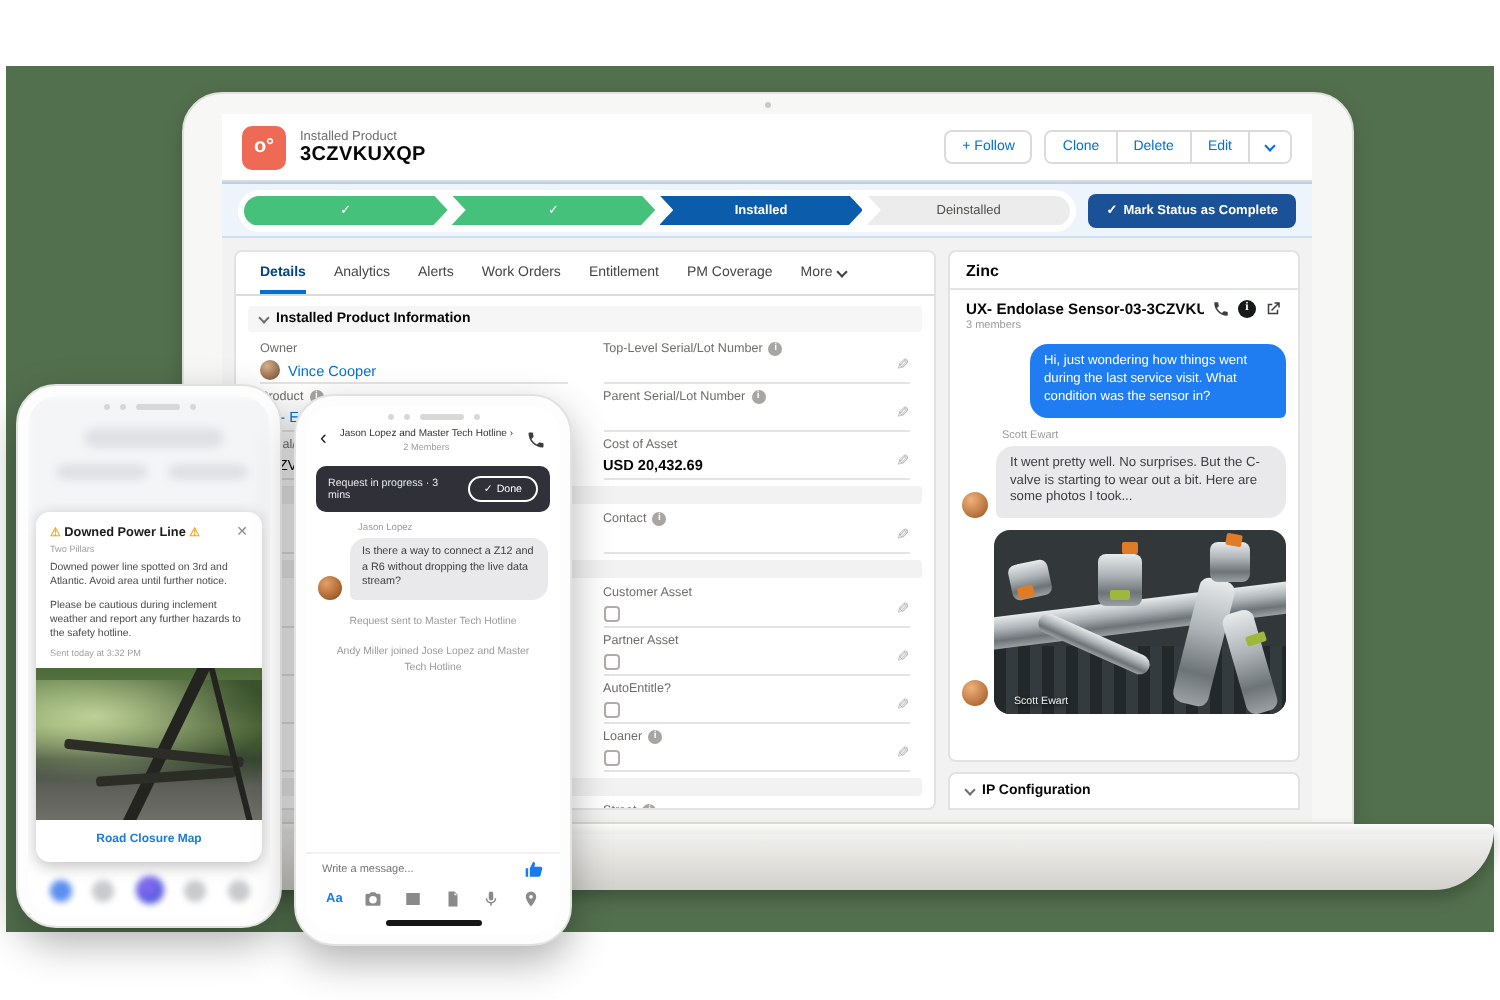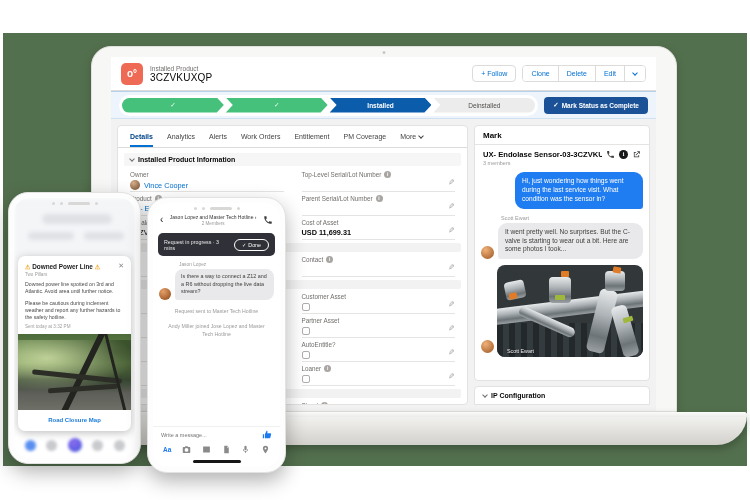--- a/index.html
+++ b/index.html
@@ -23,21 +23,21 @@
   .laptop-base::before { content:""; position:absolute; left:0; right:0; top:0; height:5px;
     background:linear-gradient(180deg,#fbfbfa,#ececea); border-radius:4px 4px 0 0; }
 
   
   .app { position:absolute; inset:0; display:flex; flex-direction:column; font-size:8px; color:#3e3e3c; }
   .app-header { height:34px; background:#fff; border-bottom:1px solid #dddbda;
     display:flex; align-items:center; padding:0 10px; flex:none; }
   .obj-icon { width:22px; height:22px; border-radius:5px; background:#ee6a55; color:#fff;
     display:flex; align-items:center; justify-content:center; font-size:10px; font-weight:bold; margin-right:7px; }
   .rec-type { font-size:6.5px; color:#706e6b; }
-  .rec-name { font-size:10px; font-weight:normal; color:#080707; letter-spacing:.2px; }
+  .rec-name { font-size:10px; font-weight:bold; color:#080707; letter-spacing:.2px; }
   .hspacer { flex:1; }
   .btn { background:#fff; border:1px solid #dddbda; border-radius:4px; color:#0070d2;
     font-size:7px; padding:3px 8px; height:17px; display:flex; align-items:center; cursor:pointer; }
   .btn + .btn-group { margin-left:6px; }
   .btn-group { display:flex; height:17px; border:1px solid #dddbda; border-radius:4px; overflow:hidden; }
   .btn-group .gbtn { background:#fff; border:none; border-right:1px solid #dddbda; color:#0070d2;
     font-size:7px; padding:0 8px; display:flex; align-items:center; cursor:pointer; }
   .btn-group .gbtn:last-child { border-right:none; }
   .chev-dn { width:4px; height:4px; border-left:1px solid #0070d2; border-bottom:1px solid #0070d2;
     transform:rotate(-45deg); display:inline-block; margin-top:-2px; }
@@ -284,21 +284,21 @@
                   <span class="pencil"></span>
               </div>
 
               <div class="frow">
                 <div class="flabel">Serial/Lot #</div>
                 <div class="fvalue">3CZV10</div>
                 <span class="pencil"></span>
               </div>
               <div class="frow">
                 <div class="flabel">Cost of Asset</div>
-                <div class="fvalue" style="font-weight:bold">USD 11,699.31</div>
+                <div class="fvalue" style="font-weight:bold">USD 20,432.69</div>
                 <span class="pencil"></span>
               </div>
 
               <div class="band"></div>
 
               <div class="frow">
                 <div class="flabel"></div>
                   <div class="fvalue"></div>
                   <span class="pencil"></span>
               </div>
@@ -376,21 +376,21 @@
                     <span class="info-i">i</span>
                   </div>
 
               </div>
 
             </div>
           </div>
 
           <div style="display:flex;flex-direction:column;width:176px;flex:none;">
             <div class="card zinc-card" style="flex:1;">
-              <div class="zinc-title">Mark</div>
+              <div class="zinc-title">Zinc</div>
               <div class="conv-head">
                 <div class="conv-row">
                   <div class="conv-name">UX- Endolase Sensor-03-3CZVKUXQP</div>
                   <svg class="conv-ico" viewBox="0 0 24 24">
                       <path d="M6.6 10.8c1.4 2.8 3.8 5.1 6.6 6.6l2.2-2.2c.3-.3.7-.4 1-.2 1.1.4 2.4.6 3.6.6.6 0 1 .4 1 1V20c0 .6-.4 1-1 1C10.8 21 3 13.2 3 3.9c0-.6.4-1 1-1h3.5c.6 0 1 .4 1 1 0 1.3.2 2.5.6 3.6.1.4 0 .7-.2 1l-2.3 2.3z"></path>
                     </svg>
                   <div class="info-badge">i</div>
                   <svg class="conv-ico" viewBox="0 0 24 24">
                       <path d="M14 3h7v7h-2V6.4l-8.3 8.3-1.4-1.4L17.6 5H14V3zM5 5h6v2H7v10h10v-4h2v6H5V5z"></path>
                     </svg>

